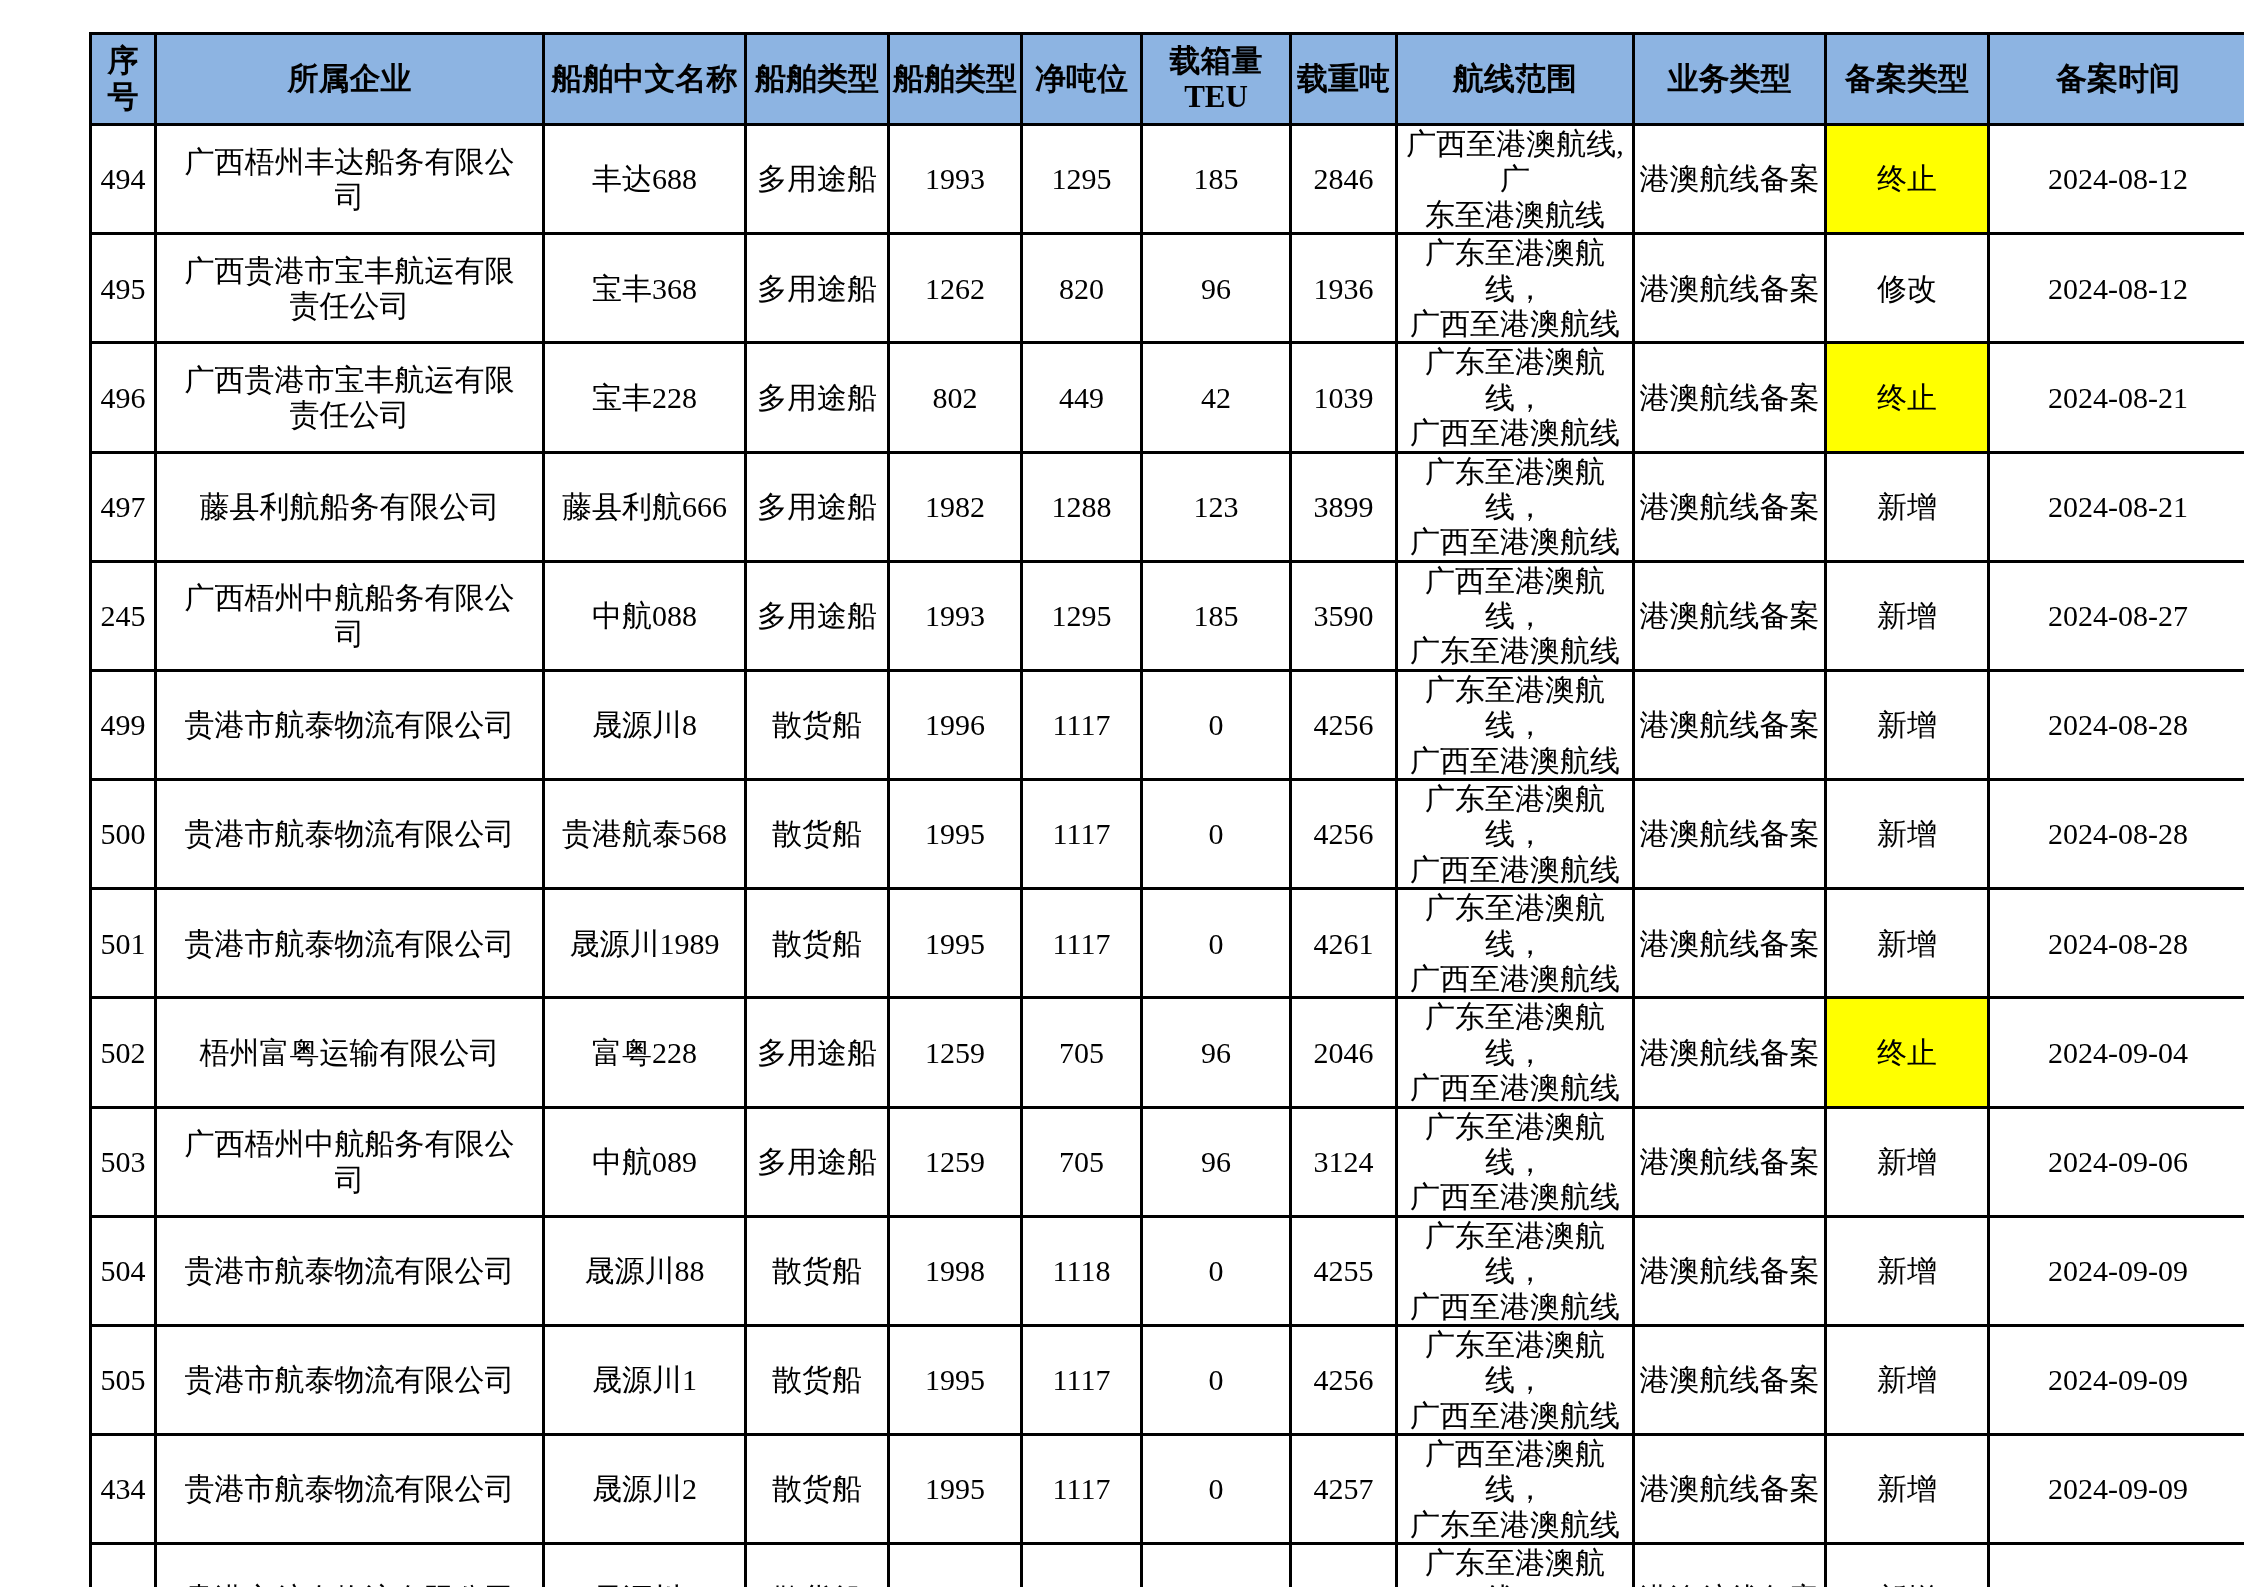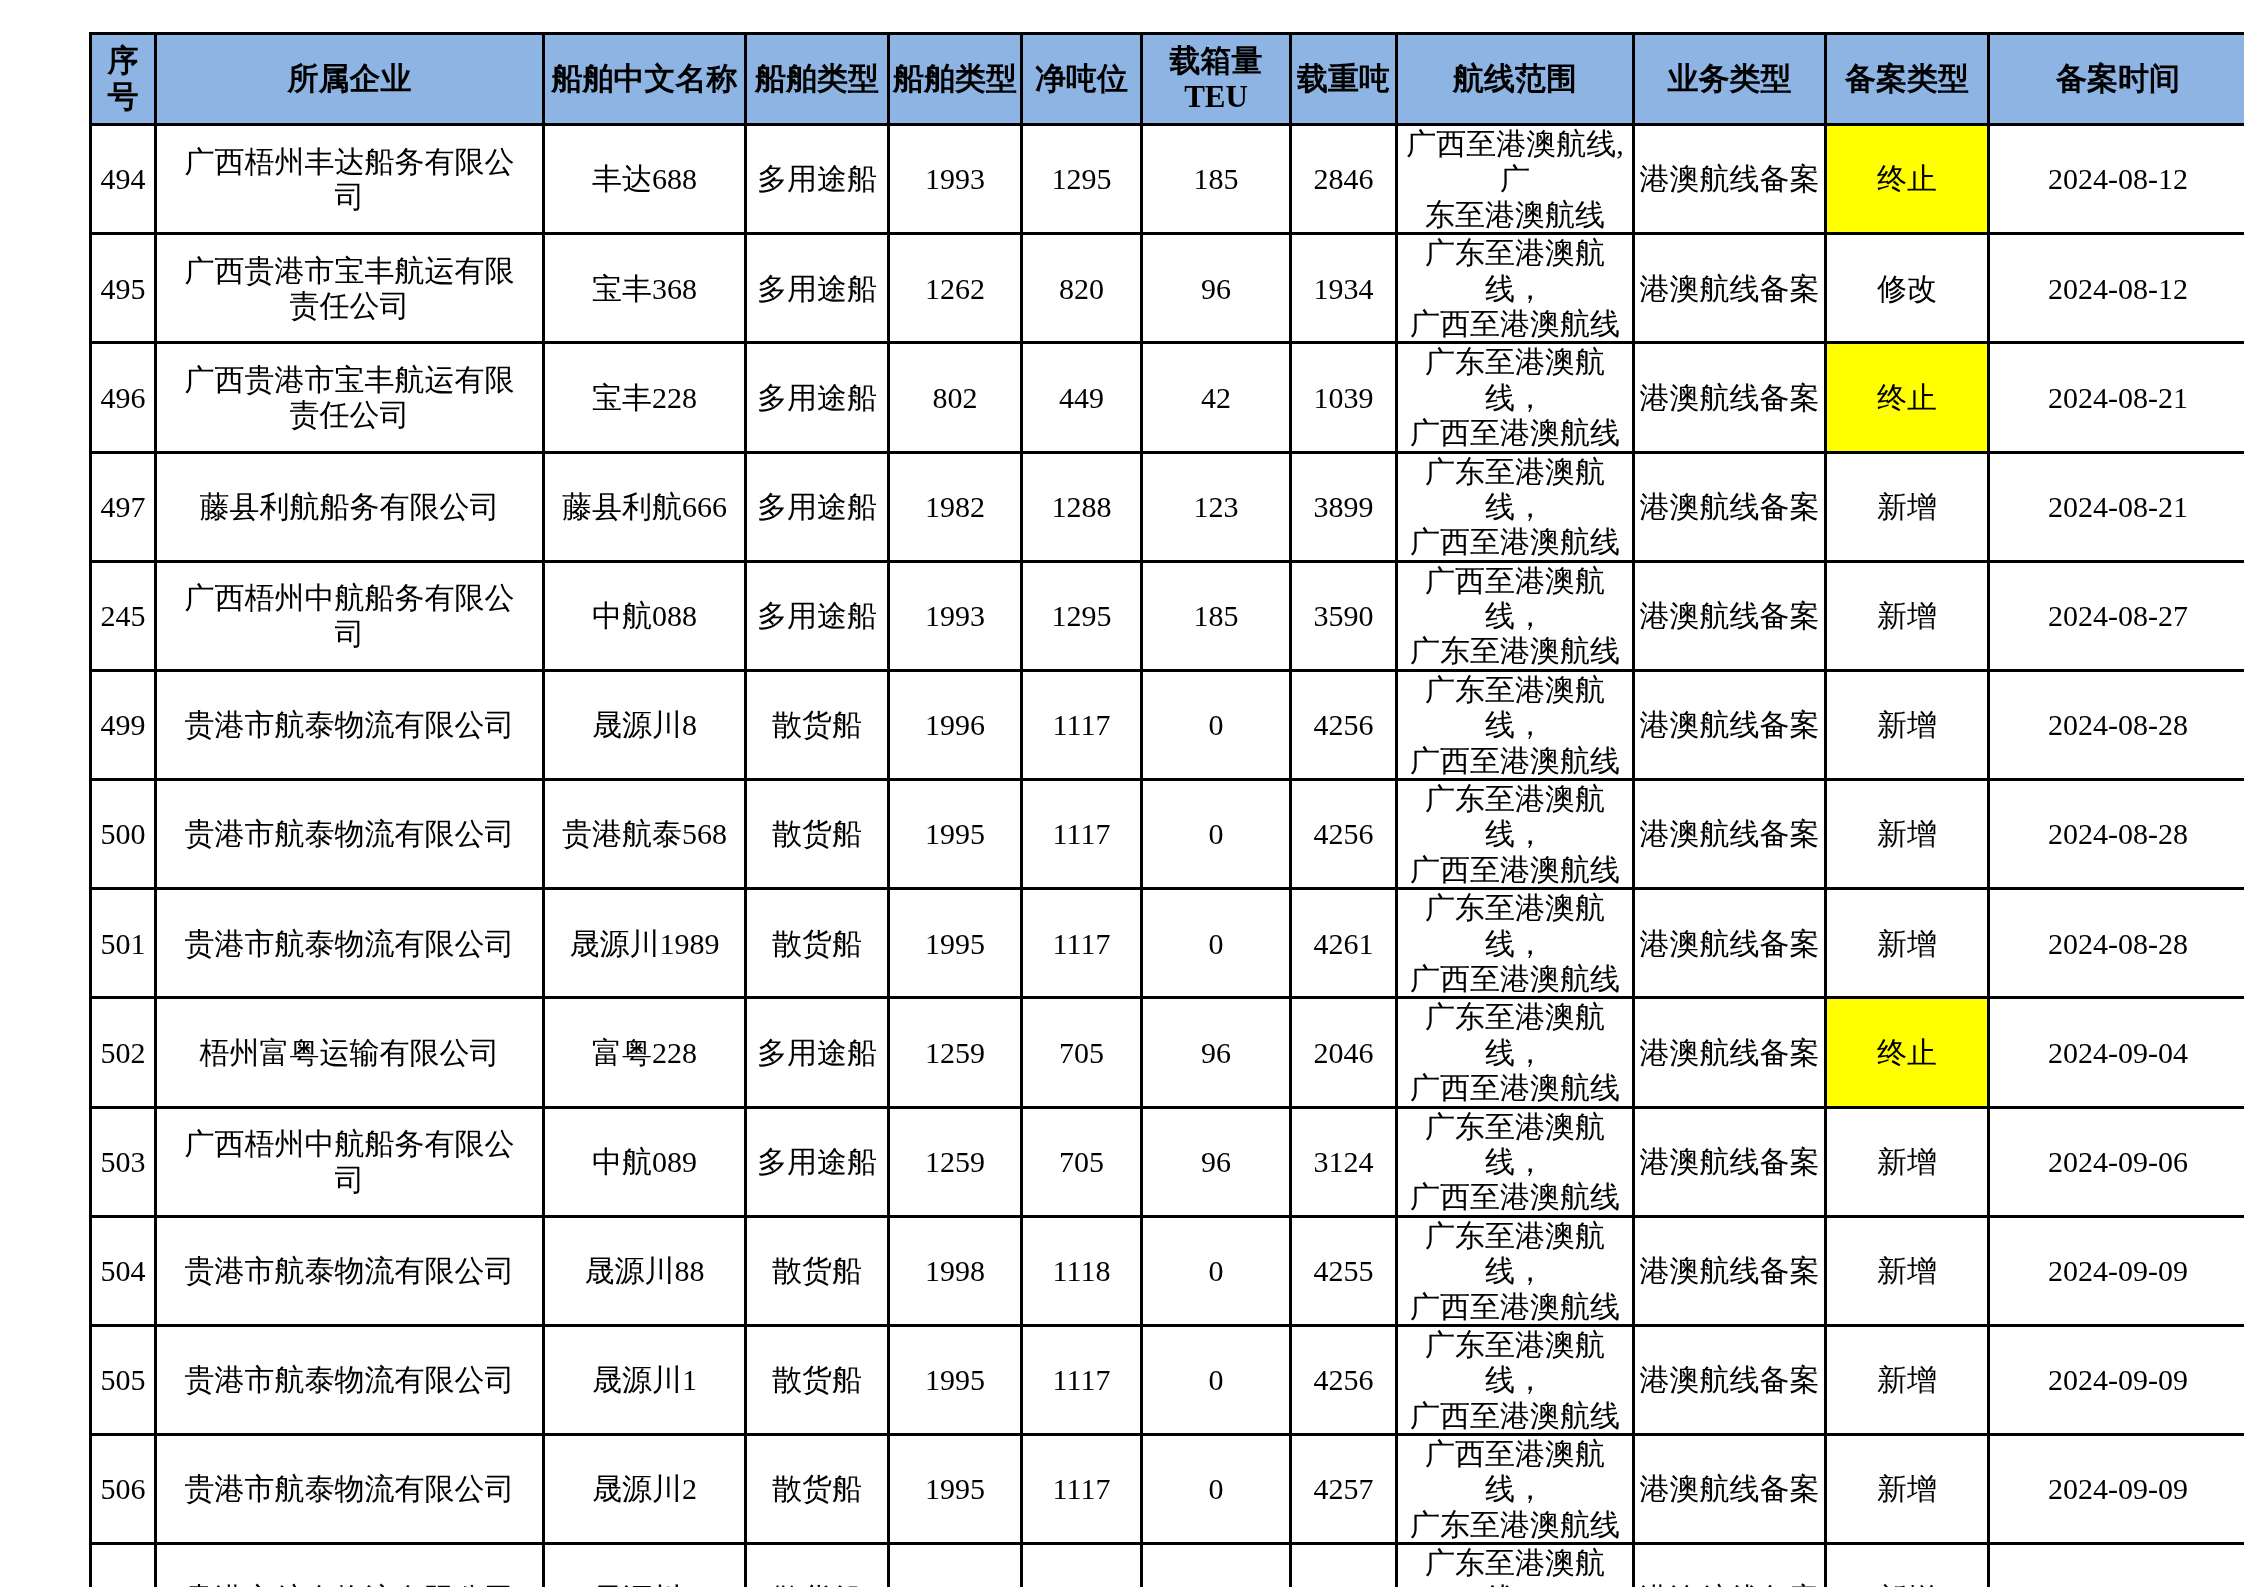--- a/index.html
+++ b/index.html
@@ -113,21 +113,21 @@
         </tr>
         <tr>
           <td>495</td>
           <td>广西贵港市宝丰航运有限
 责任公司</td>
           <td>宝丰368</td>
           <td>多用途船</td>
           <td>1262</td>
           <td>820</td>
           <td>96</td>
-          <td>1934</td>
+          <td>1936</td>
           <td>广东至港澳航线，
 广西至港澳航线</td>
           <td>港澳航线备案</td>
           <td>修改</td>
           <td>2024-08-12</td>
         </tr>
         <tr>
           <td>496</td>
           <td>广西贵港市宝丰航运有限
 责任公司</td>
@@ -274,21 +274,21 @@
           <td>1117</td>
           <td>0</td>
           <td>4256</td>
           <td>广东至港澳航线，
 广西至港澳航线</td>
           <td>港澳航线备案</td>
           <td>新增</td>
           <td>2024-09-09</td>
         </tr>
         <tr>
-          <td>506</td>
+          <td>434</td>
           <td>贵港市航泰物流有限公司</td>
           <td>晟源川2</td>
           <td>散货船</td>
           <td>1995</td>
           <td>1117</td>
           <td>0</td>
           <td>4257</td>
           <td>广西至港澳航线，
 广东至港澳航线</td>
           <td>港澳航线备案</td>

